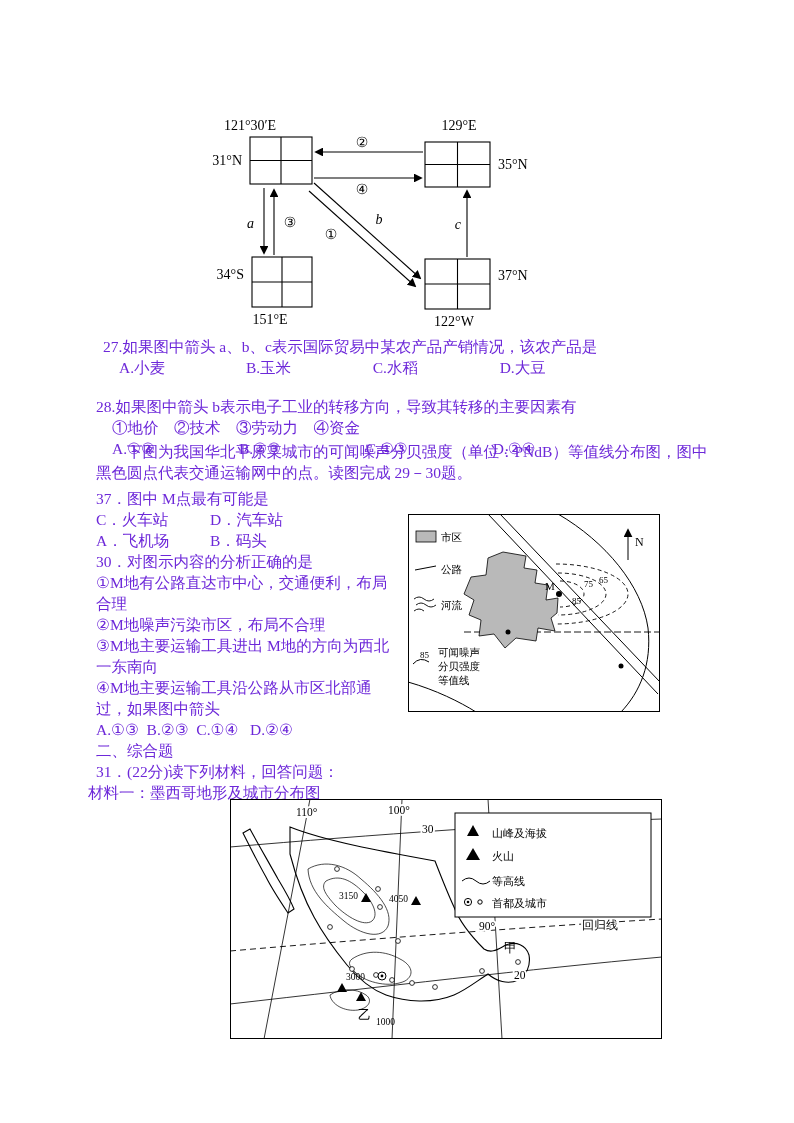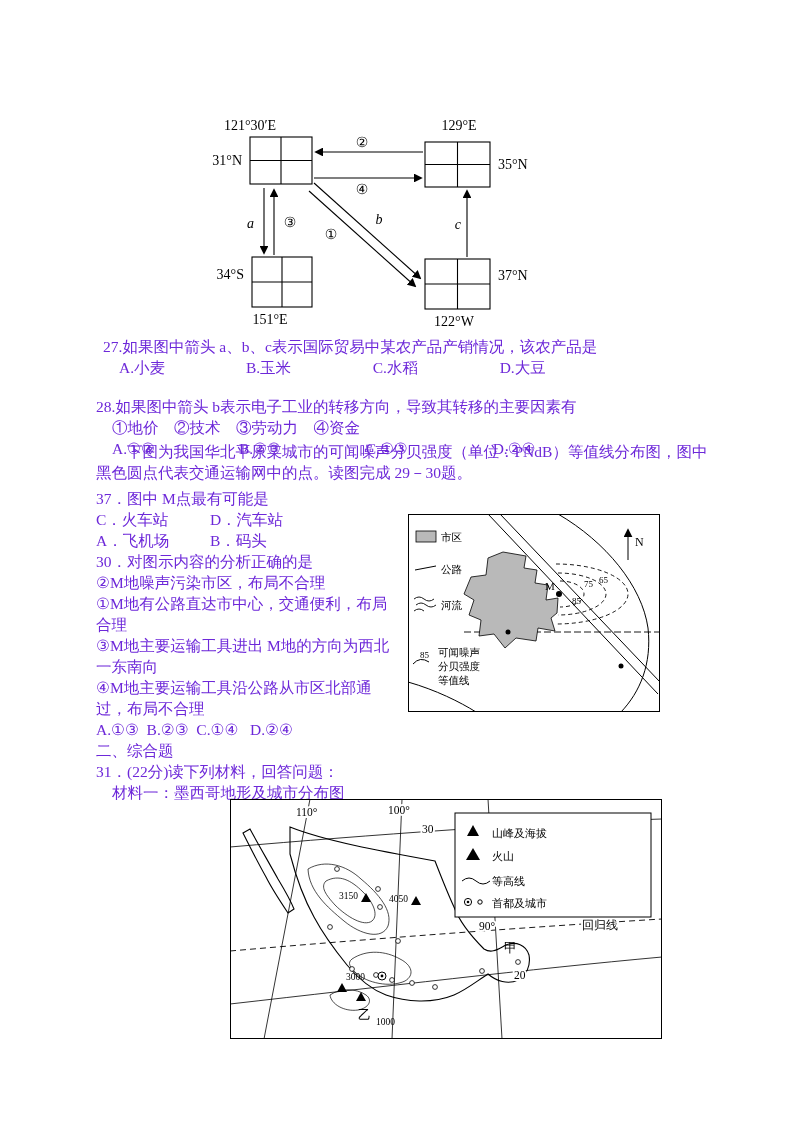--- a/index.html
+++ b/index.html
@@ -102,24 +102,24 @@
     <div>37．图中 M点最有可能是</div>
     <div>
       <span class="opt w110">C．火车站</span>
       <span class="opt">D．汽车站</span>
     </div>
     <div>
       <span class="opt w110">A．飞机场</span>
       <span class="opt">B．码头</span>
     </div>
     <div>30．对图示内容的分析正确的是</div>
+    <div>①M地有公路直达市中心，交通便利，布局合理</div>
     <div>②M地噪声污染市区，布局不合理</div>
-    <div>①M地有公路直达市中心，交通便利，布局合理</div>
     <div>③M地主要运输工具进出 M地的方向为西北一东南向</div>
-    <div>④M地主要运输工具沿公路从市区北部通过，布局不合理</div>
+    <div>④M地主要运输工具沿公路从市区北部通过，如果图中箭头</div>
     <div class="pre">A.①③  B.②③  C.①④   D.②④</div>
   </div>
 
   <svg class="abs" style="left:408px;top:514px" width="252" height="198" viewBox="0 0 252 198">
     <defs>
       <marker id="arr2" viewBox="0 0 10 10" refX="8" refY="5" markerWidth="9" markerHeight="9" orient="auto-start-reverse">
         <path d="M0,0L10,5L0,10Z" fill="#000"></path>
       </marker>
     </defs>
     <rect x="0.5" y="0.5" width="251" height="197" fill="#fff" stroke="#000"></rect>
@@ -170,21 +170,21 @@
     </g>
 
     <g>
       <line x1="220" y1="46" x2="220" y2="16" stroke="#000" marker-end="url(#arr2)"></line>
       <text x="227" y="32" font-size="12" fill="#000">N</text>
     </g>
   </svg>
 
   <div class="abs" style="left:96px;top:740px">二、综合题</div>
   <div class="abs" style="left:96px;top:761px">31．(22分)读下列材料，回答问题：</div>
-  <div class="abs" style="left:112px;top:782px">材料一：墨西哥地形及城市分布图</div>
+  <div class="abs" style="left:88px;top:782px">材料一：墨西哥地形及城市分布图</div>
 
   <svg class="abs" style="left:230px;top:799px" width="432" height="240" viewBox="0 0 432 240">
     <rect x="0.5" y="0.5" width="431" height="239" fill="#fff" stroke="#000"></rect>
 
     <g stroke="#000" stroke-width="0.8" fill="none">
       <line x1="80" y1="0" x2="34" y2="240"></line>
       <line x1="172" y1="0" x2="162" y2="240"></line>
       <line x1="258" y1="0" x2="272" y2="240"></line>
       <path d="M0,48 C140,36 300,24 432,20"></path>
       <path d="M0,205 C150,188 300,170 432,158"></path>

